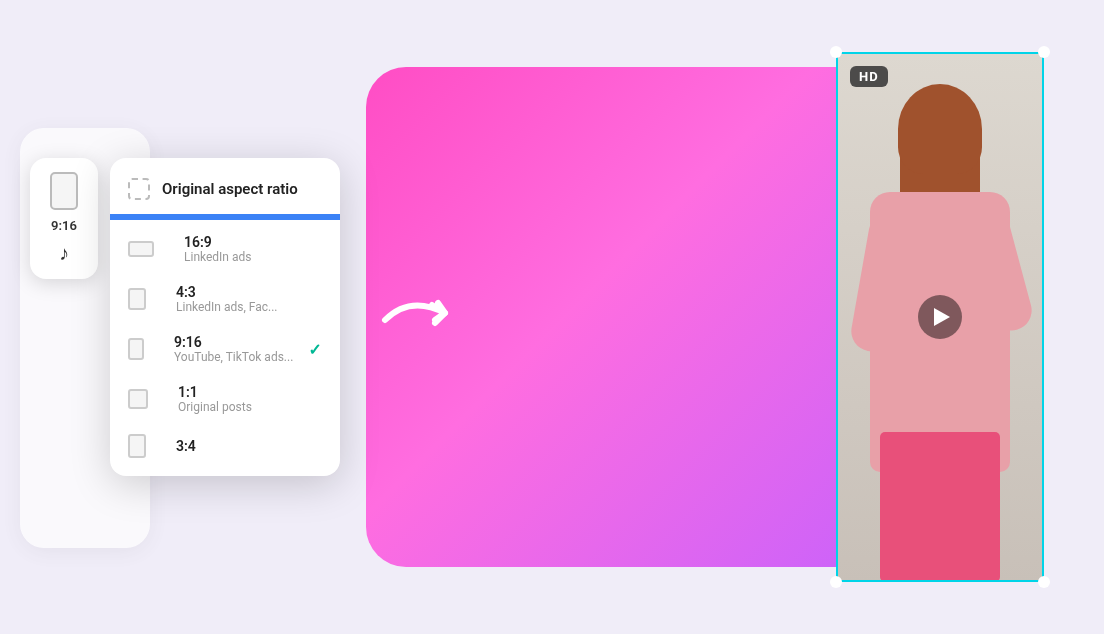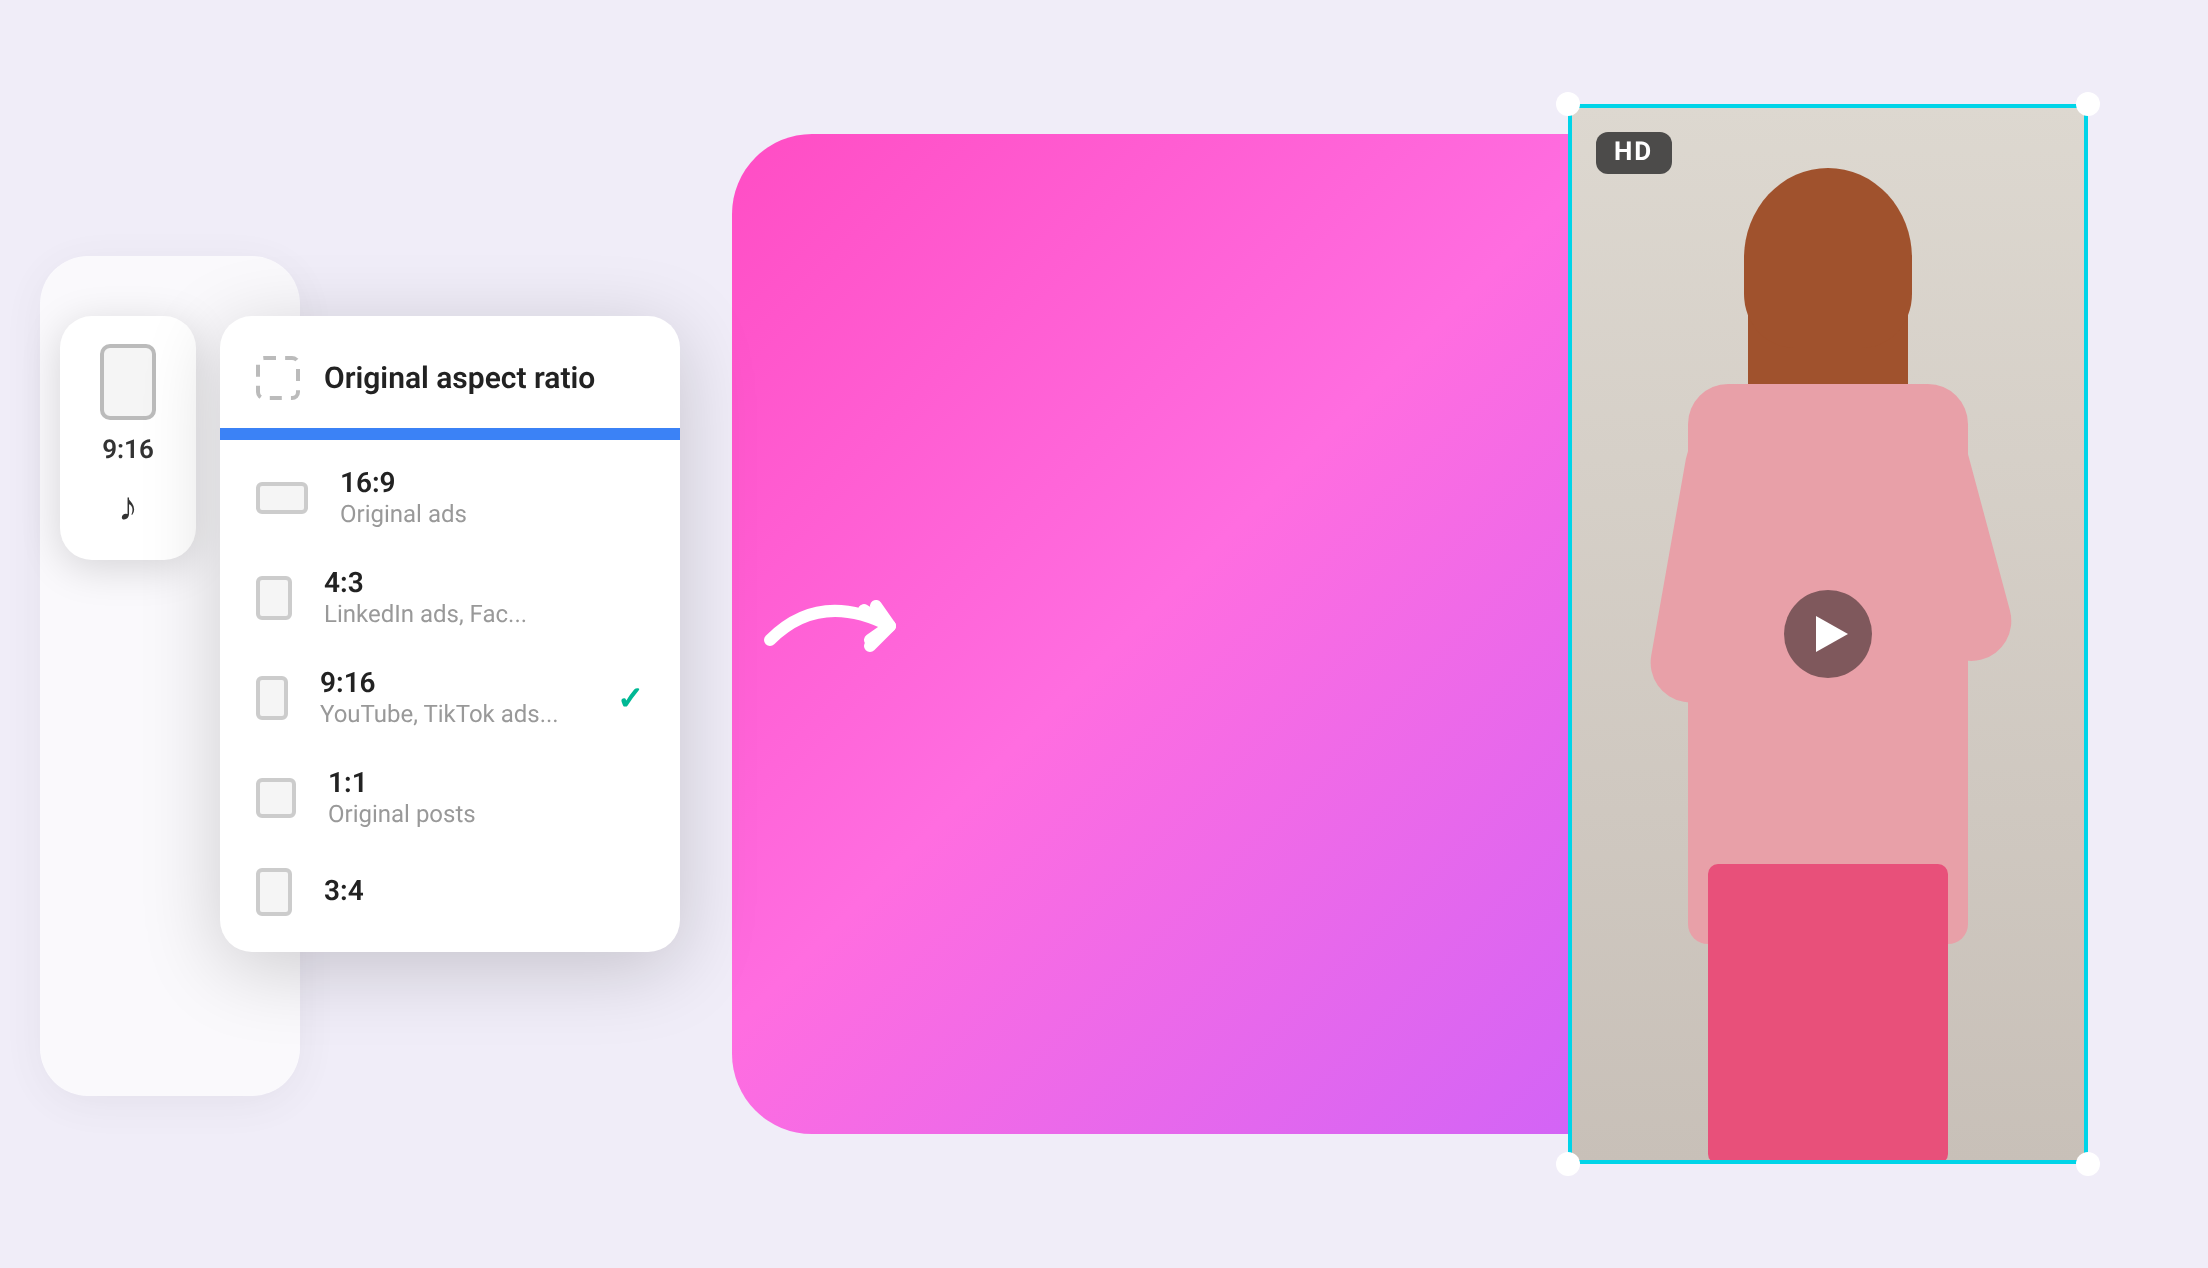--- a/index.html
+++ b/index.html
@@ -113,21 +113,21 @@
 
     .menu-header-text {
       font-size: 15px;
       font-weight: 600;
       color: #222;
     }
 
     .menu-item {
       display: flex;
       align-items: center;
-      gap: 16px;
+      gap: 30px;
       padding: 10px 18px;
       cursor: pointer;
       position: relative;
     }
 
     .ratio-icon {
       flex-shrink: 0;
       border: 2px solid #ccc;
       border-radius: 3px;
       background: #f5f5f5;
@@ -207,21 +207,21 @@
     .video-area {
       position: absolute;
       right: 60px;
       top: 50%;
       transform: translateY(-50%);
       z-index: 10;
     }
 
     .video-frame-outer {
       position: relative;
-      width: 260px;
+      width: 208px;
       height: 530px;
     }
 
     
     .handle {
       position: absolute;
       width: 12px;
       height: 12px;
       background: white;
       border-radius: 50%;
@@ -433,21 +433,21 @@
 
       <div class="menu-header">
         <div class="dashed-square"></div>
         <span class="menu-header-text">Original aspect ratio</span>
       </div>
 
       <div class="menu-item">
         <div class="ratio-icon landscape-wide"></div>
         <div class="menu-item-texts">
           <span class="menu-item-ratio">16:9</span>
-          <span class="menu-item-desc">Original ads</span>
+          <span class="menu-item-desc">LinkedIn ads</span>
         </div>
       </div>
 
       <div class="menu-item">
         <div class="ratio-icon portrait-43"></div>
         <div class="menu-item-texts">
           <span class="menu-item-ratio">4:3</span>
           <span class="menu-item-desc">LinkedIn ads, Fac...</span>
         </div>
       </div>

